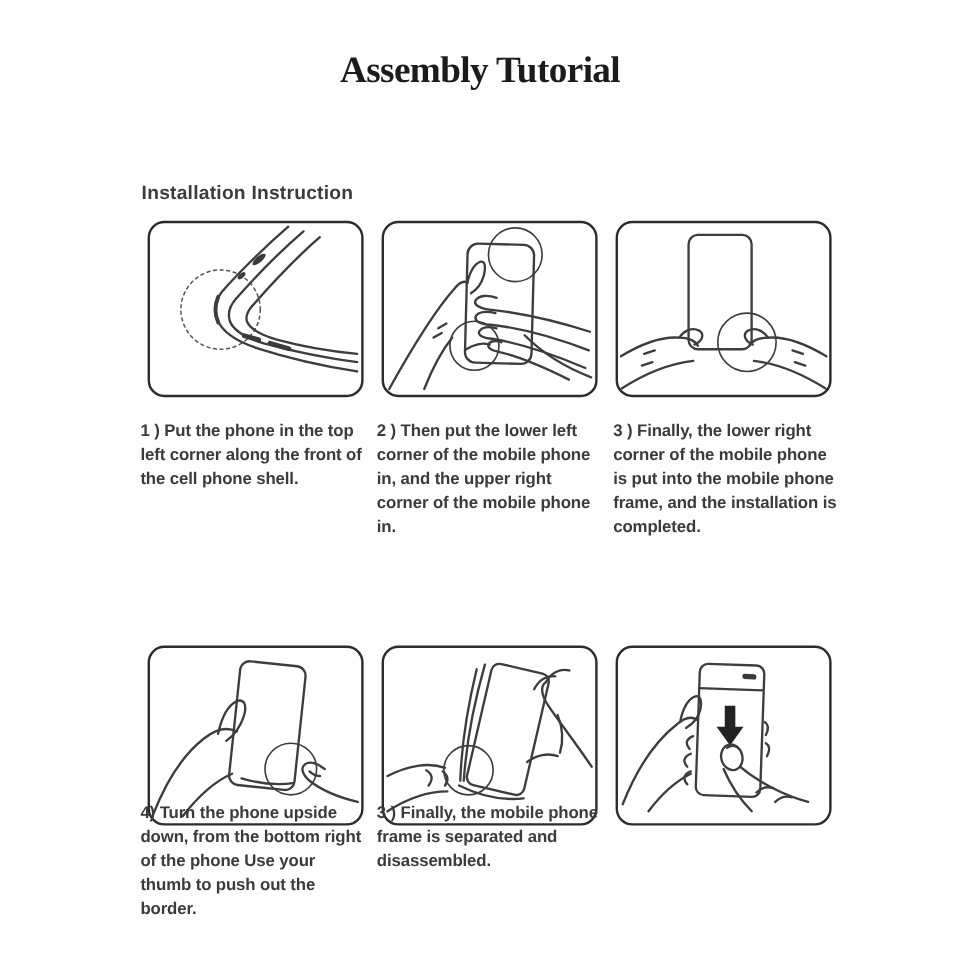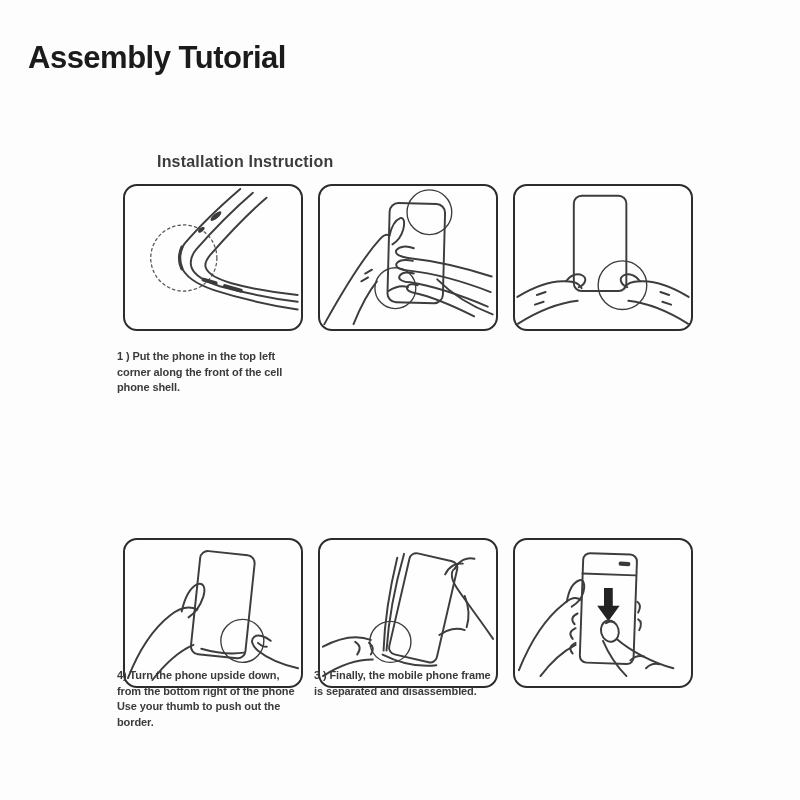--- a/index.html
+++ b/index.html
@@ -8,31 +8,30 @@
     background:#fdfdfd;
     font-family:"Liberation Sans", sans-serif;
     color:#3a3a3a;
     position:relative;
     overflow:hidden;
   }
   .sheet { position:relative; width:800px; height:800px; }
 
   .page-title {
     position:absolute; top:40px; left:0; width:100%;
+    text-align:center;
     font-size:31px; font-weight:700; letter-spacing:-0.5px;
     color:#1b1b1b;
-    font-family:Liberation Sans, sans-serif;
-    padding-left:28px;
+    font-family:Liberation Serif, serif;
   }
 
   .section-heading {
     position:absolute; left:118px;
     font-size:16px; font-weight:600; letter-spacing:0.2px;
     color:#3c3c3c;
-    margin-left:39px;
   }
   .section-heading.install { top:153px; }
   .section-heading.detach  { top:507px; }
 
   .panel-row {
     position:absolute; left:123px;
     display:flex; gap:15px;
   }
   .panel-row.row1 { top:184px; }
   .panel-row.row2 { top:538px; }
@@ -48,21 +47,21 @@
   .panel svg { width:100%; height:100%; display:block; }
 
   .caption-row {
     position:absolute; left:117px;
     display:flex; gap:9px; width:600px;
   }
   .caption-row.row1 { top:349px; }
   .caption-row.row2 { top:668px; }
   .caption {
     width:188px;
-    font-size:11px; line-height:1.42; font-weight:700;
+    font-size:14px; line-height:1.42; font-weight:700;
     letter-spacing:-0.1px;
     color:#3b3b3b;
   }
 
   
   .art path, .art circle, .art rect, .art ellipse, .art line {
     fill:none; stroke:#3d3d3d; stroke-width:2;
     stroke-linecap:round; stroke-linejoin:round;
   }
   .art .thin   { stroke-width:1.4; }
@@ -125,20 +124,22 @@
         <path d="M178 114 C160 103 142 97 128 98 C120 98 114 101 112 105"></path>
         <path d="M128 98 C124 92 117 89 111 92 C106 95 108 101 115 104"></path>
         <path d="M178 142 C156 128 134 120 116 118"></path>
         <path d="M158 112 l-9 -3 M160 122 l-9 -3"></path>
       </svg>
     </figure>
   </div>
 
   <div class="caption-row row1">
     <p class="caption">1 ) Put the phone in the top left corner along the front of the cell phone shell.</p>
+    <p class="caption">2 ) Then put the lower left corner of the mobile phone in, and the upper right corner of the mobile phone in.</p>
+    <p class="caption">3 ) Finally, the lower right corner of the mobile phone is put into the mobile phone frame, and the installation is completed.</p>
   </div>
 
 
   <div class="panel-row row2">
 
     <figure class="panel">
       <svg class="art" viewBox="0 0 180 147">
         <circle class="thin" cx="120" cy="102" r="22"></circle>
         <rect x="72" y="12" width="56" height="106" rx="8" transform="rotate(6 100 65)"></rect>
         <path d="M78 110 C92 114 108 116 122 114"></path>

